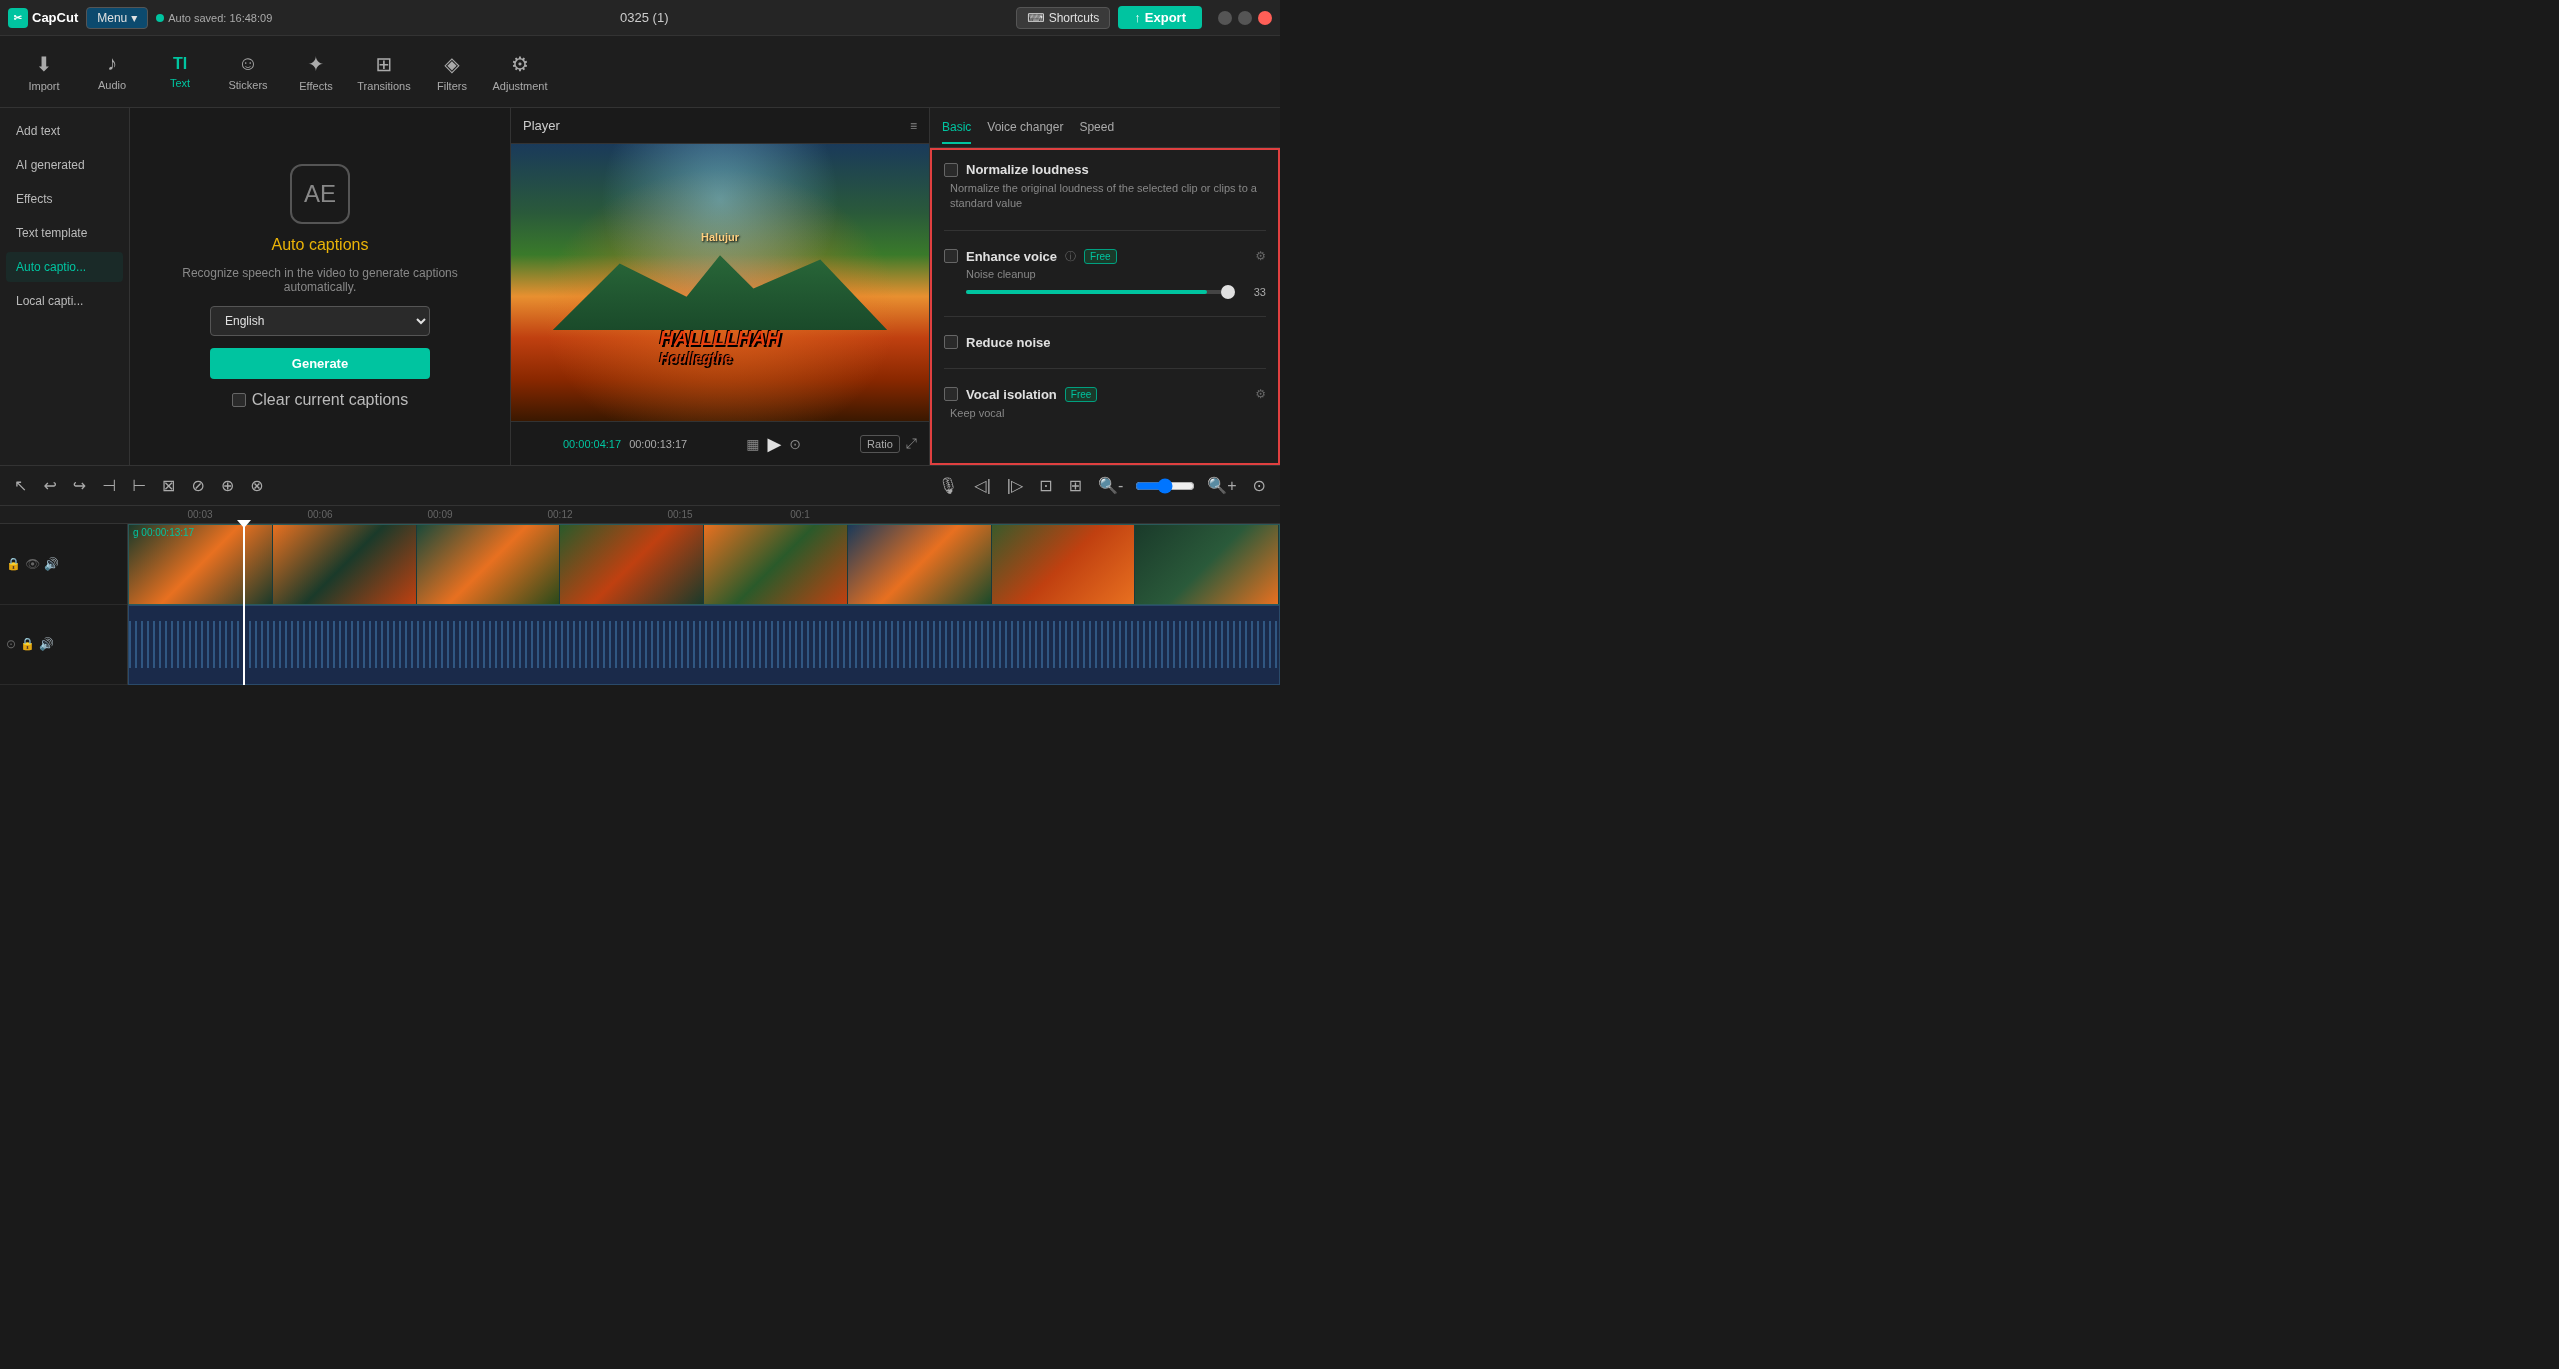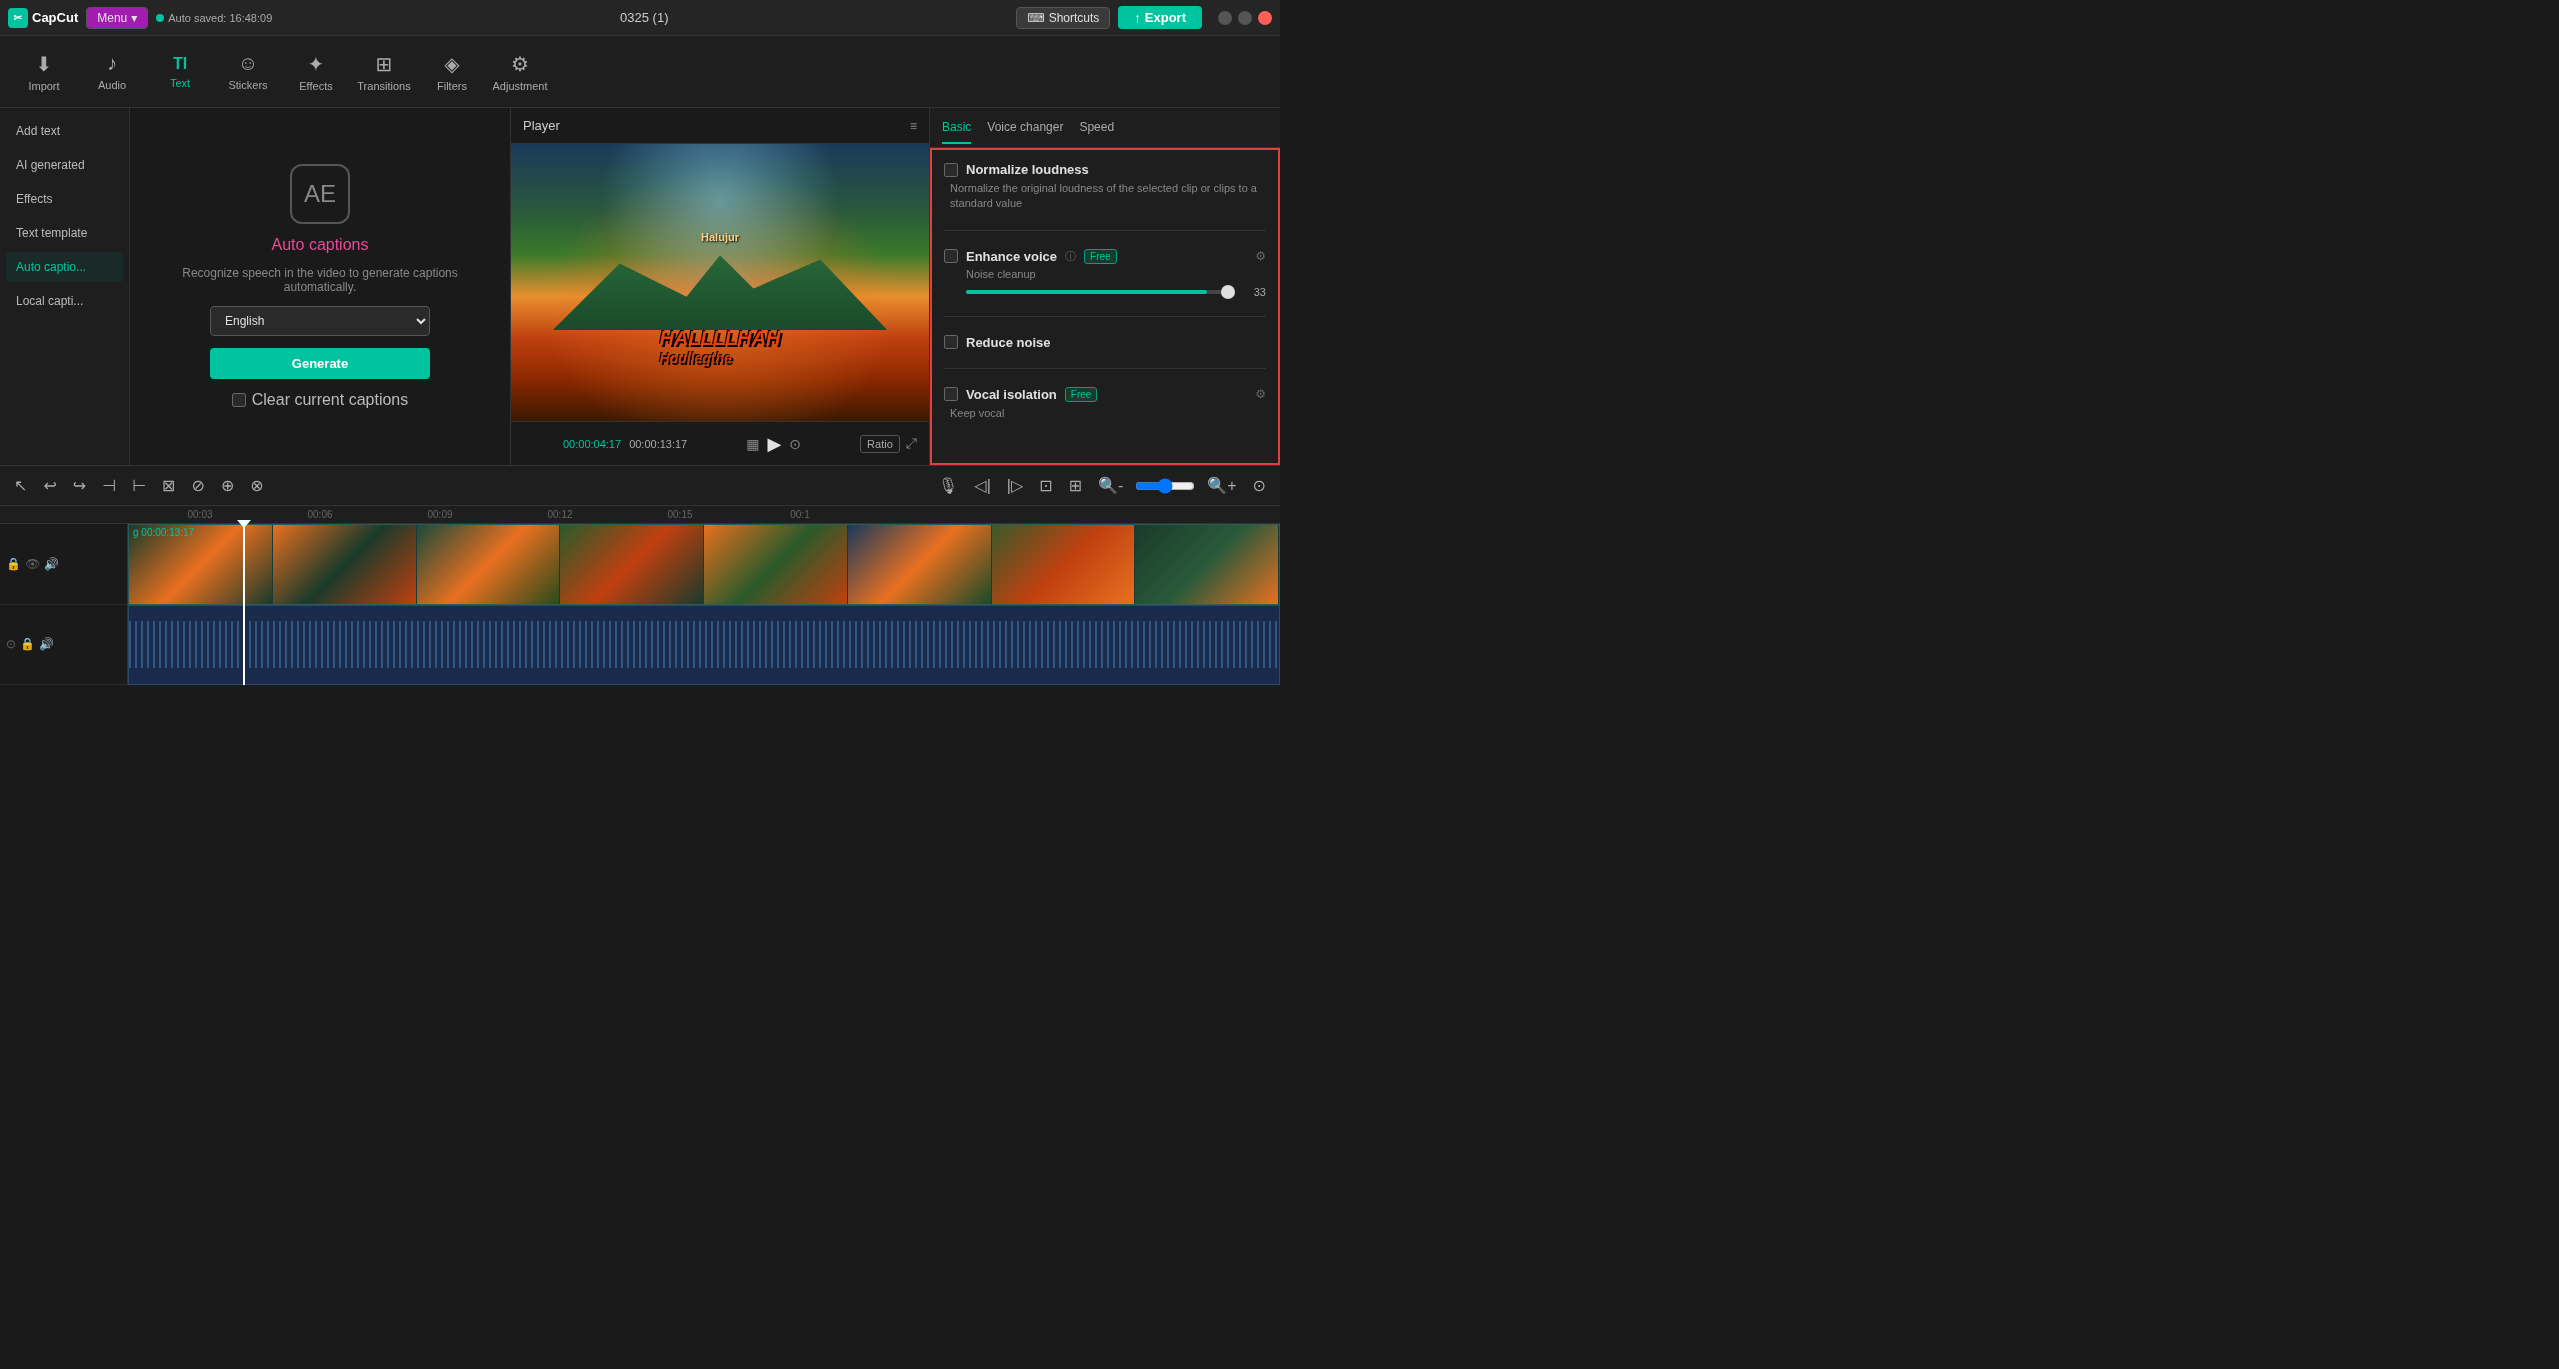--- a/index.html
+++ b/index.html
@@ -32,21 +32,21 @@
       color: #fff;
     }
     .logo-icon {
       width: 20px; height: 20px;
       background: #00c4a0;
       border-radius: 4px;
       display: flex; align-items: center; justify-content: center;
       font-size: 10px; color: #fff; font-weight: bold;
     }
     .menu-btn {
-      background: #a21caf;
+      background: #0c4a6e;
       border: 1px solid #555;
       border-radius: 4px;
       color: #e0e0e0;
       padding: 3px 10px;
       font-size: 12px;
       cursor: pointer;
       display: flex; align-items: center; gap: 4px;
     }
     .auto-save {
       display: flex; align-items: center; gap: 4px;
@@ -123,21 +123,21 @@
     .auto-captions-panel {
       display: flex; flex-direction: column; align-items: center;
       gap: 12px; width: 300px;
     }
     .auto-captions-icon {
       width: 60px; height: 60px;
       border: 2px solid #555; border-radius: 12px;
       display: flex; align-items: center; justify-content: center;
       font-size: 24px; color: #888;
     }
-    .auto-captions-title { font-size: 16px; color: #ec4899; font-weight: 500; }
+    .auto-captions-title { font-size: 16px; color: #eab308; font-weight: 500; }
     .auto-captions-desc { font-size: 12px; color: #888; text-align: center; }
     .lang-select {
       width: 220px; padding: 6px 10px;
       background: #2a2a2a; border: 1px solid #555; border-radius: 4px;
       color: #e0e0e0; font-size: 12px; cursor: pointer;
     }
     .generate-btn {
       width: 220px; padding: 8px;
       background: #00c4a0; border: none; border-radius: 4px;
       color: #fff; font-size: 13px; font-weight: bold; cursor: pointer; text-align: center;

